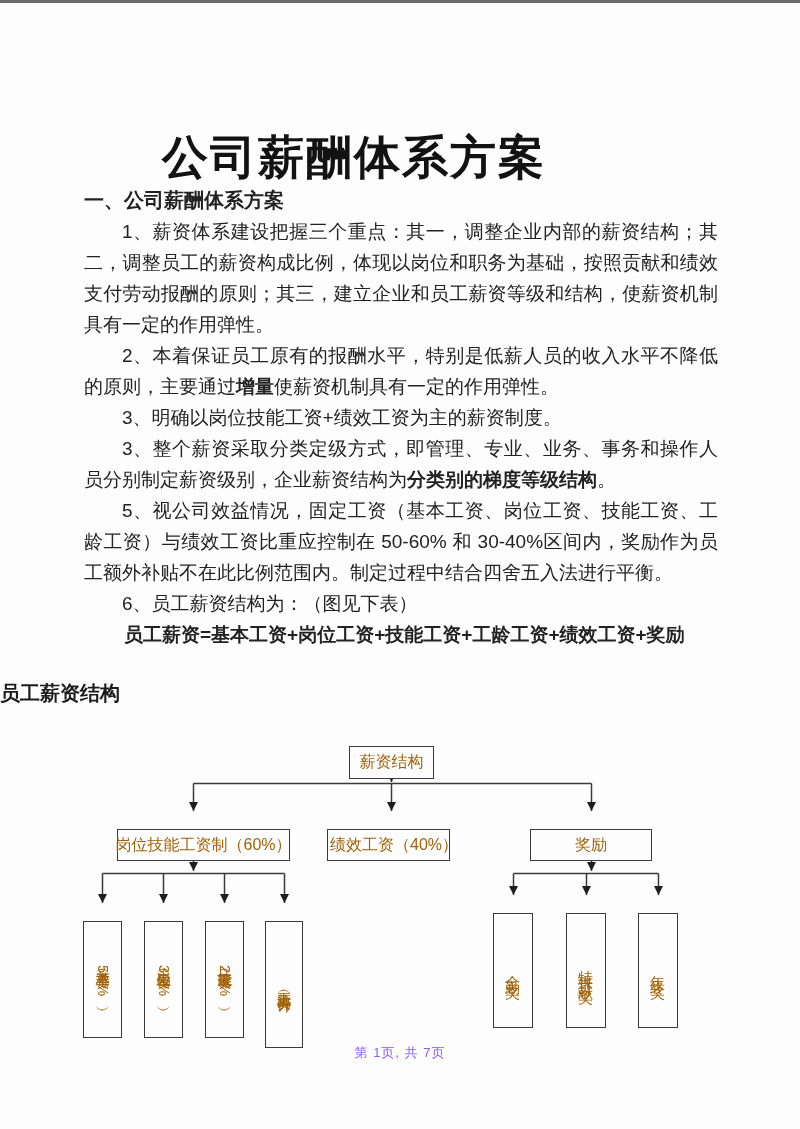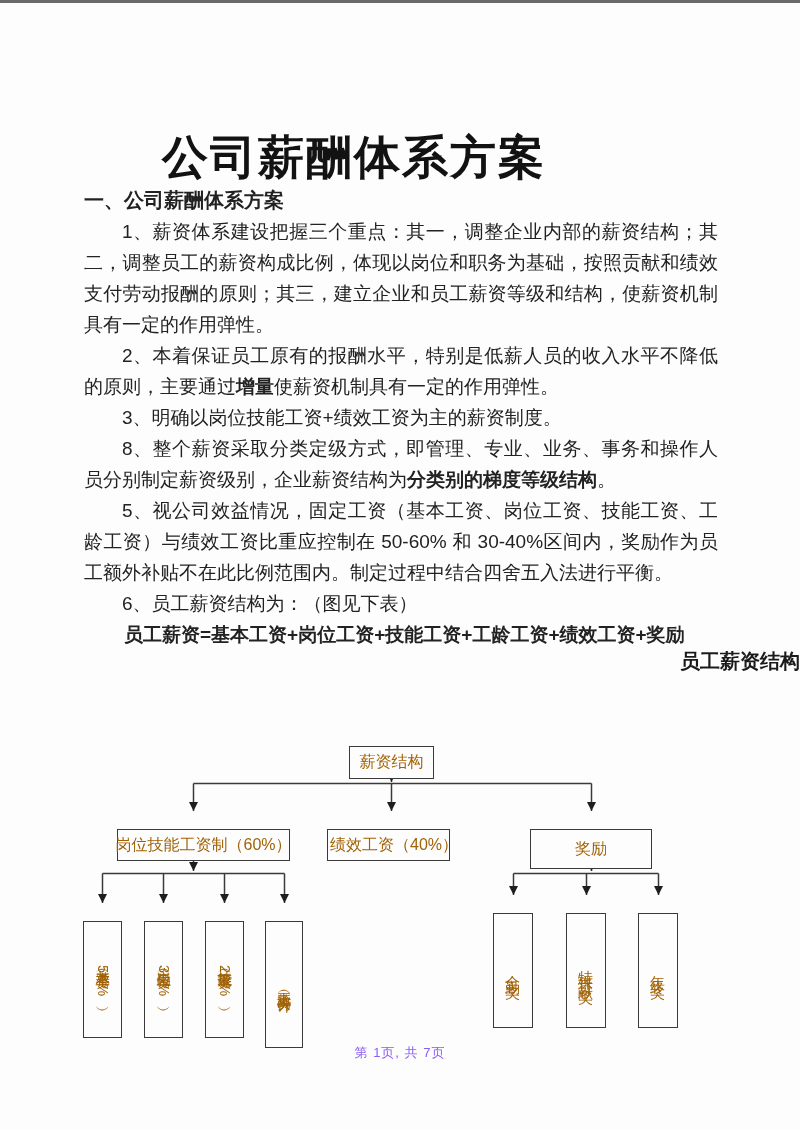--- a/index.html
+++ b/index.html
@@ -21,42 +21,42 @@
     position:absolute;top:185px;left:84px;width:634px;
     font-size:19px;line-height:31px;text-align:justify;color:#222;
   }
   .section-heading{font-weight:bold;font-size:20px;}
   .content p{margin:0;text-indent:38px;}
   .b{font-weight:bold;}
   .formula{font-weight:bold;}
   .formula .l1{text-indent:40px;}
   .formula div{margin:0;}
   .diagram-title{
-    position:absolute;top:648px;left:0;width:800px;
-    text-align:right;font-weight:bold;font-size:20px;color:#1a1a1a;
+    position:absolute;top:680px;left:0;width:800px;
+    text-align:left;font-weight:bold;font-size:20px;color:#1a1a1a;
   }
   .diagram{position:absolute;top:720px;left:0;width:800px;height:330px;}
   .diagram svg{position:absolute;top:0;left:0;}
   .dbox{
     position:absolute;box-sizing:border-box;
     border:1.5px solid #3a3a3a;background:#fdfdfd;
     display:flex;align-items:center;justify-content:center;
     font-size:16px;color:#a16207;white-space:nowrap;margin-top:15px;
   }
   .vbox{
     writing-mode:vertical-rl;text-orientation:mixed;
     font-size:14.5px;letter-spacing:1px;white-space:normal;
     line-height:1;
   }
   .vbox.wide{letter-spacing:5px;font-size:15px;}
   
   .box-root{left:349px;top:11px;width:85px;height:33px;}
   .box-b1{left:117px;top:94px;width:173px;height:32px;}
   .box-b2{left:327px;top:94px;width:123px;height:32px;padding-left:11px;}
-  .box-b3{left:530px;top:94px;width:122px;height:40px;}
+  .box-b3{left:530px;top:94px;width:122px;height:32px;}
   
   .box-l1{left:83px;top:186px;width:39px;height:117px;}
   .box-l2{left:144px;top:186px;width:39px;height:117px;}
   .box-l3{left:205px;top:186px;width:39px;height:117px;}
   .box-l4{left:265px;top:186px;width:38px;height:127px;}
   
   .box-r1{left:493px;top:178px;width:40px;height:115px;}
   .box-r2{left:566px;top:178px;width:40px;height:115px;}
   .box-r3{left:638px;top:178px;width:40px;height:115px;}
   .page-footer{
@@ -69,21 +69,21 @@
 
 <div class="topbar"></div>
 
 <h1 class="doc-title">公司薪酬体系方案</h1>
 
 <div class="content">
   <div class="section-heading">一、公司薪酬体系方案</div>
   <p><span>1、薪资体系建设把握三个重点：其一，调整企业内部的薪资结构；其二，调整员工的薪资构成比例，体现以岗位和职务为基础，按照贡献和绩效支付劳动报酬的原则；其三，建立企业和员工薪资等级和结构，使薪资机制具有一定的作用弹性。</span><span class="b"></span><span></span></p>
   <p><span>2、本着保证员工原有的报酬水平，特别是低薪人员的收入水平不降低的原则，主要通过</span><span class="b">增量</span><span>使薪资机制具有一定的作用弹性。</span></p>
   <p><span>3、明确以岗位技能工资+绩效工资为主的薪资制度。</span><span class="b"></span><span></span></p>
-  <p><span>8、整个薪资采取分类定级方式，即管理、专业、业务、事务和操作人员分别制定薪资级别，企业薪资结构为</span><span class="b">分类别的梯度等级结构</span><span>。</span></p>
+  <p><span>3、整个薪资采取分类定级方式，即管理、专业、业务、事务和操作人员分别制定薪资级别，企业薪资结构为</span><span class="b">分类别的梯度等级结构</span><span>。</span></p>
   <p><span>5、视公司效益情况，固定工资（基本工资、岗位工资、技能工资、工龄工资）与绩效工资比重应控制在 50-60% 和 30-40%区间内，奖励作为员工额外补贴不在此比例范围内。制定过程中结合四舍五入法进行平衡。</span><span class="b"></span><span></span></p>
   <p><span>6、员工薪资结构为：（图见下表）</span><span class="b"></span><span></span></p>
   <div class="formula">
     <div class="l1">员工薪资=基本工资+岗位工资+技能工资+工龄工资+绩效工资+奖励</div>
   </div>
 </div>
 
 <div class="diagram-title">员工薪资结构</div>
 
 <div class="diagram">

